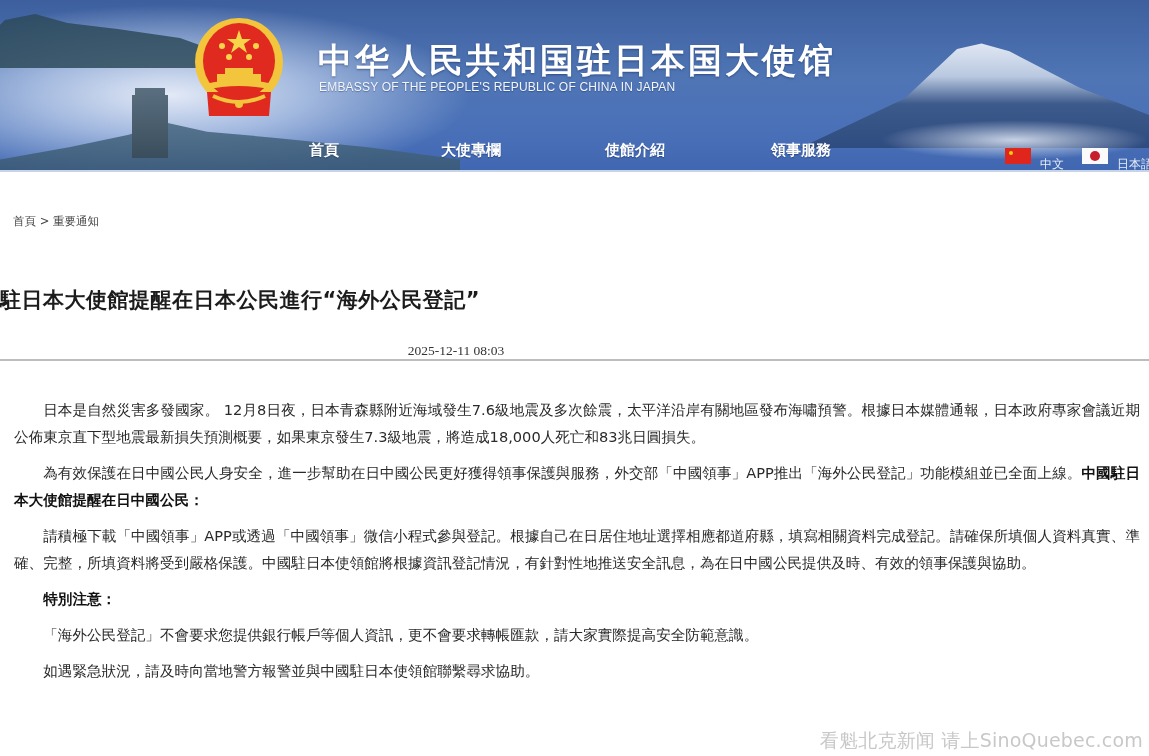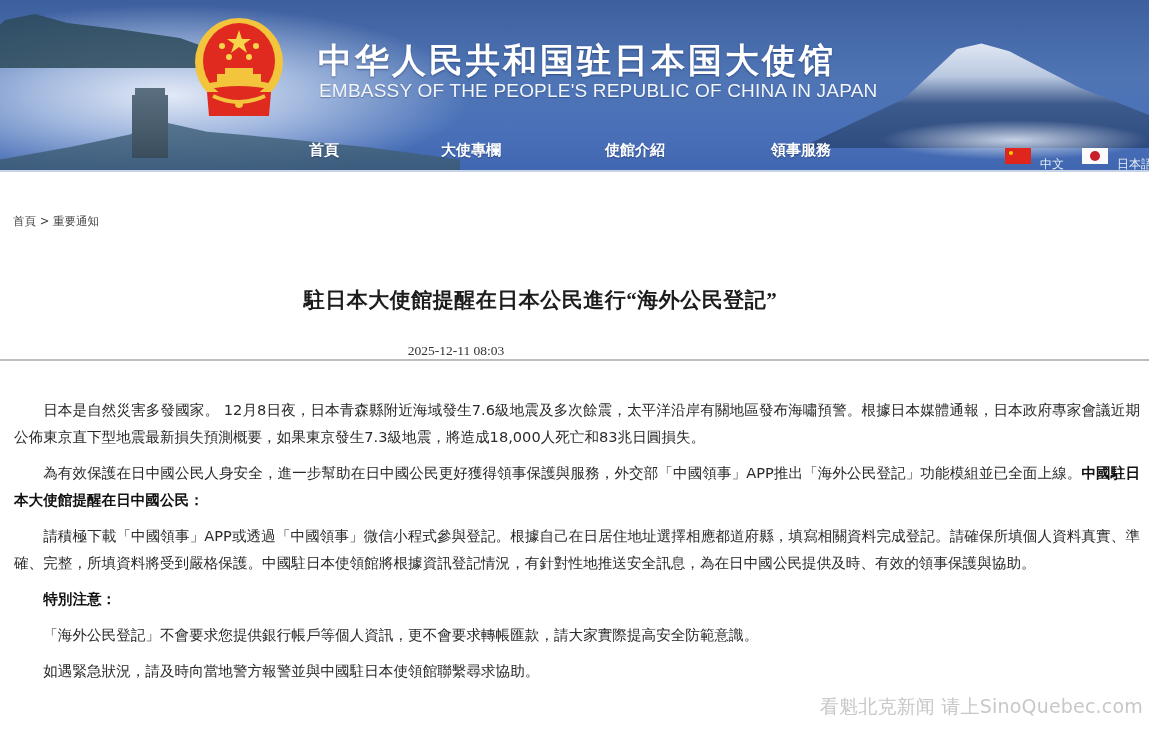--- a/index.html
+++ b/index.html
@@ -51,21 +51,21 @@
   }
   .title-cn {
     position: absolute; left: 318px; top: 38px;
     font-family: "DejaVu Sans", sans-serif; font-weight: bold;
     font-size: 34px; letter-spacing: 3px; color: #ffffff;
     text-shadow: 0 1px 2px rgba(20,40,90,.5);
     white-space: nowrap;
   }
   .title-en {
     position: absolute; left: 319px; top: 80px;
-    font-family: "Liberation Sans", sans-serif; font-size: 19px;
+    font-family: "Liberation Sans", sans-serif; font-size: 12px;
     color: #f3f6fb; letter-spacing: 0.2px; white-space: nowrap;
     text-shadow: 0 1px 1px rgba(20,40,90,.4);
   }
   .nav {
     position: absolute; top: 141px; left: 0; width: 1149px; height: 24px;
   }
   .nav a {
     position: absolute; top: 0; color: #ffffff; text-decoration: none;
     font-weight: bold; font-size: 15px; white-space: nowrap;
     text-shadow: 0 1px 1px rgba(20,40,90,.5);
@@ -84,43 +84,42 @@
   
   .breadcrumb {
     position: absolute; left: 13px; top: 214px; font-size: 11.5px; color: #444;
     font-weight: normal; white-space: nowrap;
   }
   .breadcrumb a { color: #444; text-decoration: none; }
 
   
   .article-title {
     position: absolute; left: 0; width: 1081px; top: 286px;
-    text-align: center; font-size: 21px; font-weight: bold; color: #1c1c1c;
+    text-align: left; font-size: 21px; font-weight: bold; color: #1c1c1c;
     letter-spacing: 0.5px;
-    font-family: Liberation Serif, serif;
   }
   .article-date {
     position: absolute; left: 0; width: 912px; top: 343px;
     text-align: center; font-family: "Liberation Serif", serif; font-size: 13.5px; color: #333;
   }
   .divider {
     position: absolute; left: 0; top: 359px; width: 1149px; height: 2px;
     background: #bdbdbd;
   }
   .body {
     position: absolute; left: 14px; top: 396px; width: 1126px;
     font-size: 14.6px; line-height: 27px; color: #2a2a2a;
   }
   .body p { margin: 0 0 9px 0; text-indent: 2em; text-align: justify; }
   .body b { color: #111; }
   .body .heading { font-weight: bold; color: #111; margin: 0 0 9px 0; text-indent: 2em; }
 
   
   .watermark {
-    position: absolute; right: 6px; top: 694px; font-size: 19px; color: #c8c8c8;
+    position: absolute; right: 6px; top: 728px; font-size: 19px; color: #c8c8c8;
     white-space: nowrap; letter-spacing: 0.2px;
   }
 </style>
 </head>
 <body>
 
 <div class="banner">
   <div class="sky-left"></div>
   <div class="mtn-left"></div>
   <div class="ridge"></div>

